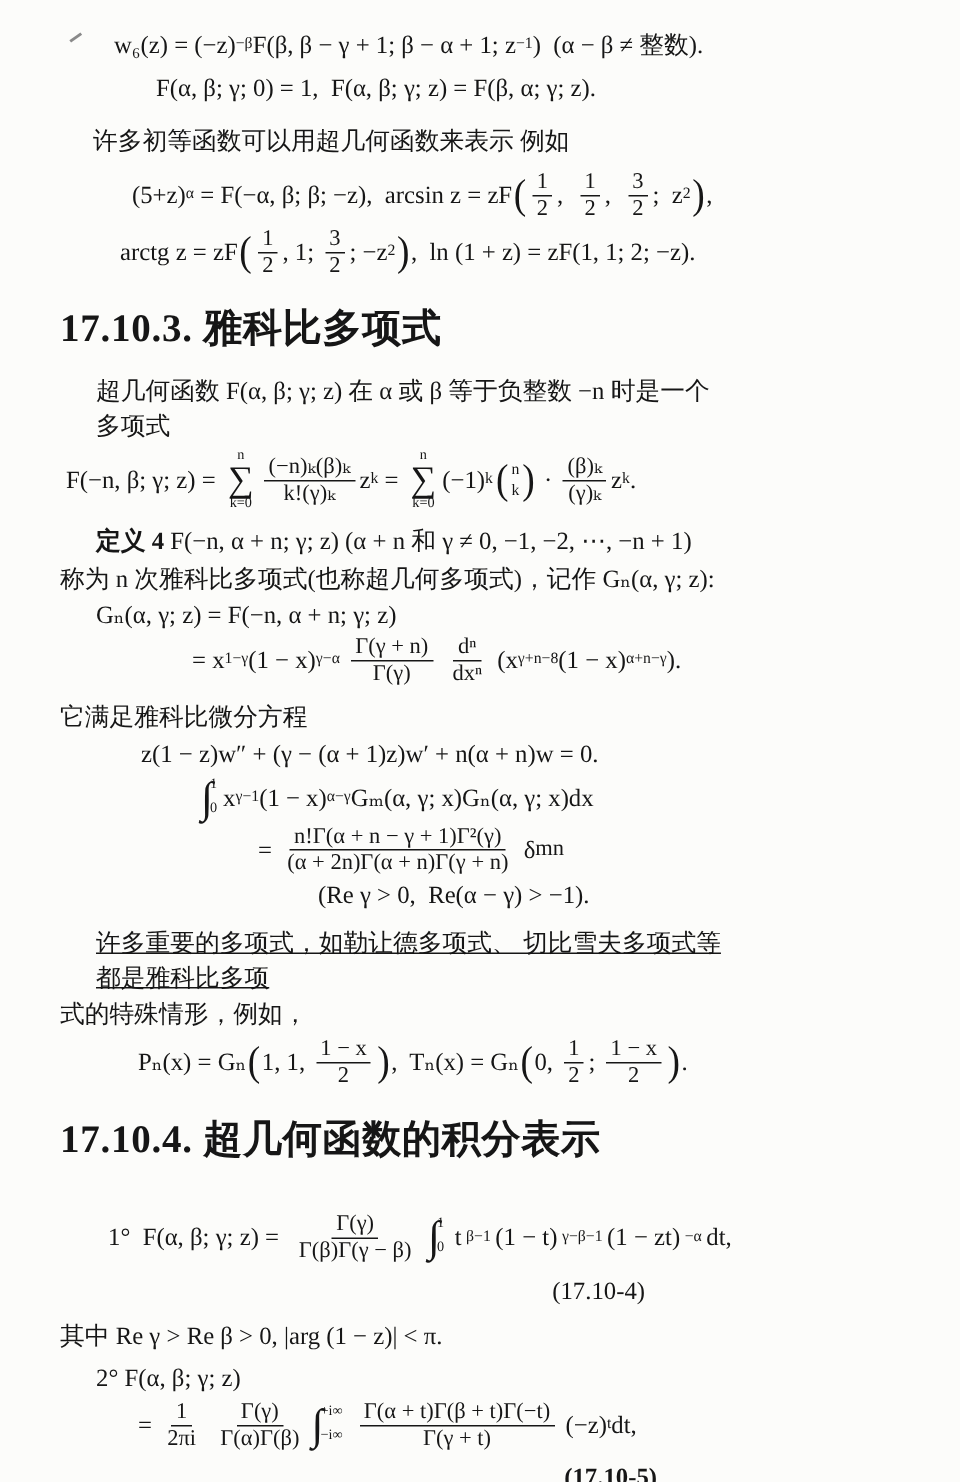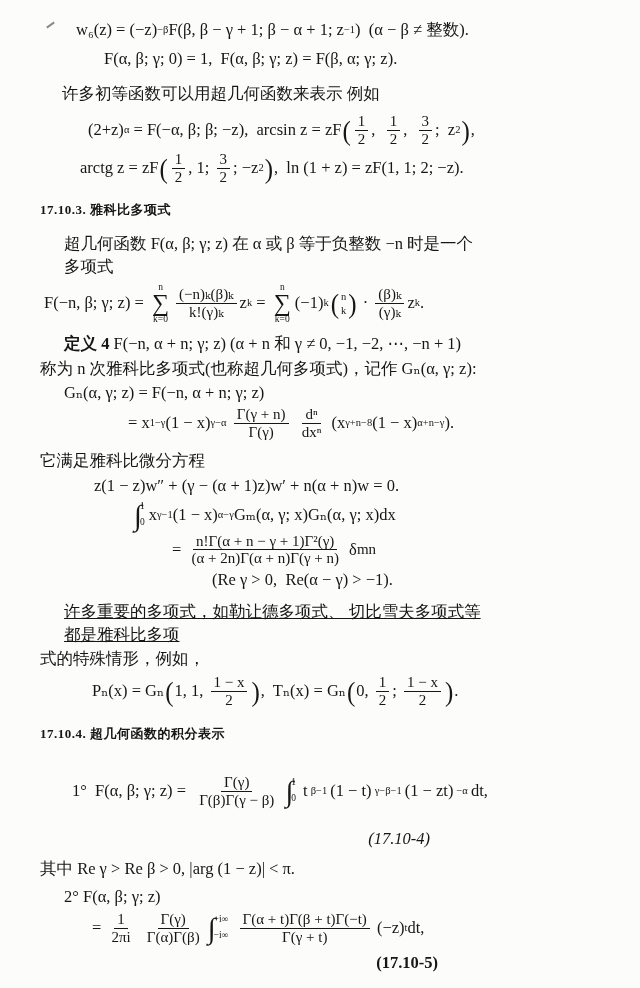--- a/index.html
+++ b/index.html
@@ -23,21 +23,21 @@
   .slim{font-size:9.5px;line-height:1;white-space:pre;}
   .ssym{font-size:24px;line-height:.95;}
   .intop{display:inline-flex;align-items:stretch;margin:0 2px;}
   .isym{font-size:29px;line-height:1;}
   .ilims{display:inline-flex;flex-direction:column;justify-content:space-between;font-size:9.5px;padding:0 0 2px 0;margin:1px 2px 0 -2px;}
   .ilt,.ilb{line-height:1;white-space:pre;}
   .binom{display:inline-flex;align-items:center;margin:0 1px;}
   .bcol{display:inline-flex;flex-direction:column;align-items:center;font-size:10.5px;line-height:1.25;padding:0 1px;}
   .bt,.bb{white-space:pre;}
   .bigp{font-size:25px;font-weight:400;line-height:1;transform:scaleY(1.12);padding:0 1px;}
-  .sec-heading{font-size:13px;font-weight:700;letter-spacing:.5px;margin:0;}
+  .sec-heading{font-size:26px;font-weight:700;letter-spacing:.5px;margin:0;}
   .bold{font-weight:700;}
   .eqnum{text-align:right;line-height:1.3;}
   .pagenum{text-align:right;font-weight:700;letter-spacing:2px;line-height:1.3;}
   
   .b-f1{margin:8px 0 0 36px;}
   .b-f2{margin:8px 0 0 64px;}
   .b-p3{margin:13px 0 0 22px;}
   .b-f4{margin:8px 0 0 48px;}
   .b-f5{margin:3px 0 0 40px;}
   .b-h1{margin:15px 0 0 0;}
@@ -51,21 +51,21 @@
   .b-f13{margin:4px 0 0 54px;}
   .b-p14{margin:7px 0 0 24px;}
   .b-f15{margin:4px 0 0 92px;}
   .b-f16{margin:3px 0 0 132px;}
   .b-f17{margin:3px 0 0 172px;}
   .b-p18a{margin:9px 0 0 24px;text-decoration:underline;}
   .b-p18b{margin:1px 0 0 0;}
   .b-f19{margin:4px 0 0 52px;}
   .b-h2{margin:16px 0 0 0;}
   .b-f21{margin:31px 0 0 32px;justify-content:space-between;}
-  .b-eq4{padding-right:58px;margin-top:20px;font-style:italic;}
+  .b-eq4{padding-right:58px;margin-top:8px;}
   .b-p23{margin:7px 0 0 0;}
   .b-p24{margin:5px 0 0 24px;}
   .b-f25{margin:3px 0 0 52px;}
   .b-eq5{padding-right:50px;margin-top:6px;font-weight:700;}
   .b-pagenum{padding-right:90px;margin-top:26px;}
 </style>
 </head>
 <body>
 
 <div class="page">
@@ -78,21 +78,21 @@
       <span class="sp">−1</span>
       <span class="mt">)  (α − β ≠ 整数).</span>
     </div>
   <div class="formula b-f2">
       <span class="mt">F(α, β; γ; 0) = 1,  F(α, β; γ; z) = F(β, α; γ; z).</span>
     </div>
 
   <p class="b-p3">许多初等函数可以用超几何函数来表示 例如</p>
 
   <div class="formula b-f4">
-      <span class="mt">(2+z)</span>
+      <span class="mt">(5+z)</span>
       <span class="sp">α</span>
       <span class="mt"> = F(−α, β; β; −z),  arcsin z = zF</span>
       <span class="bigp">(</span>
       <span class="frac">
         <span class="num">1</span>
         <span class="den">2</span>
       </span>
       <span class="mt">,  </span>
       <span class="frac">
         <span class="num">1</span>

